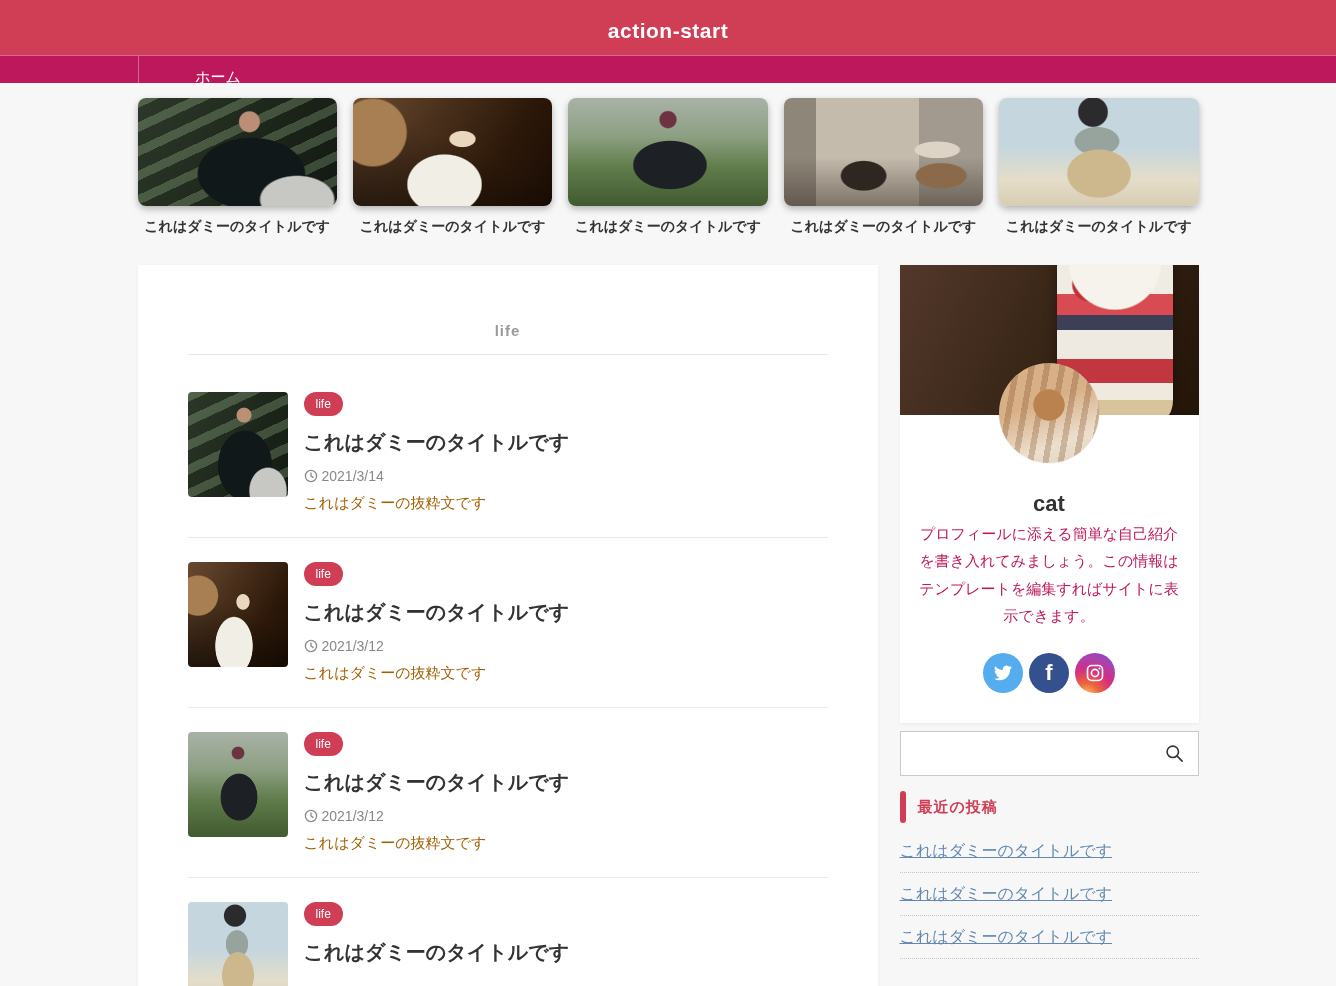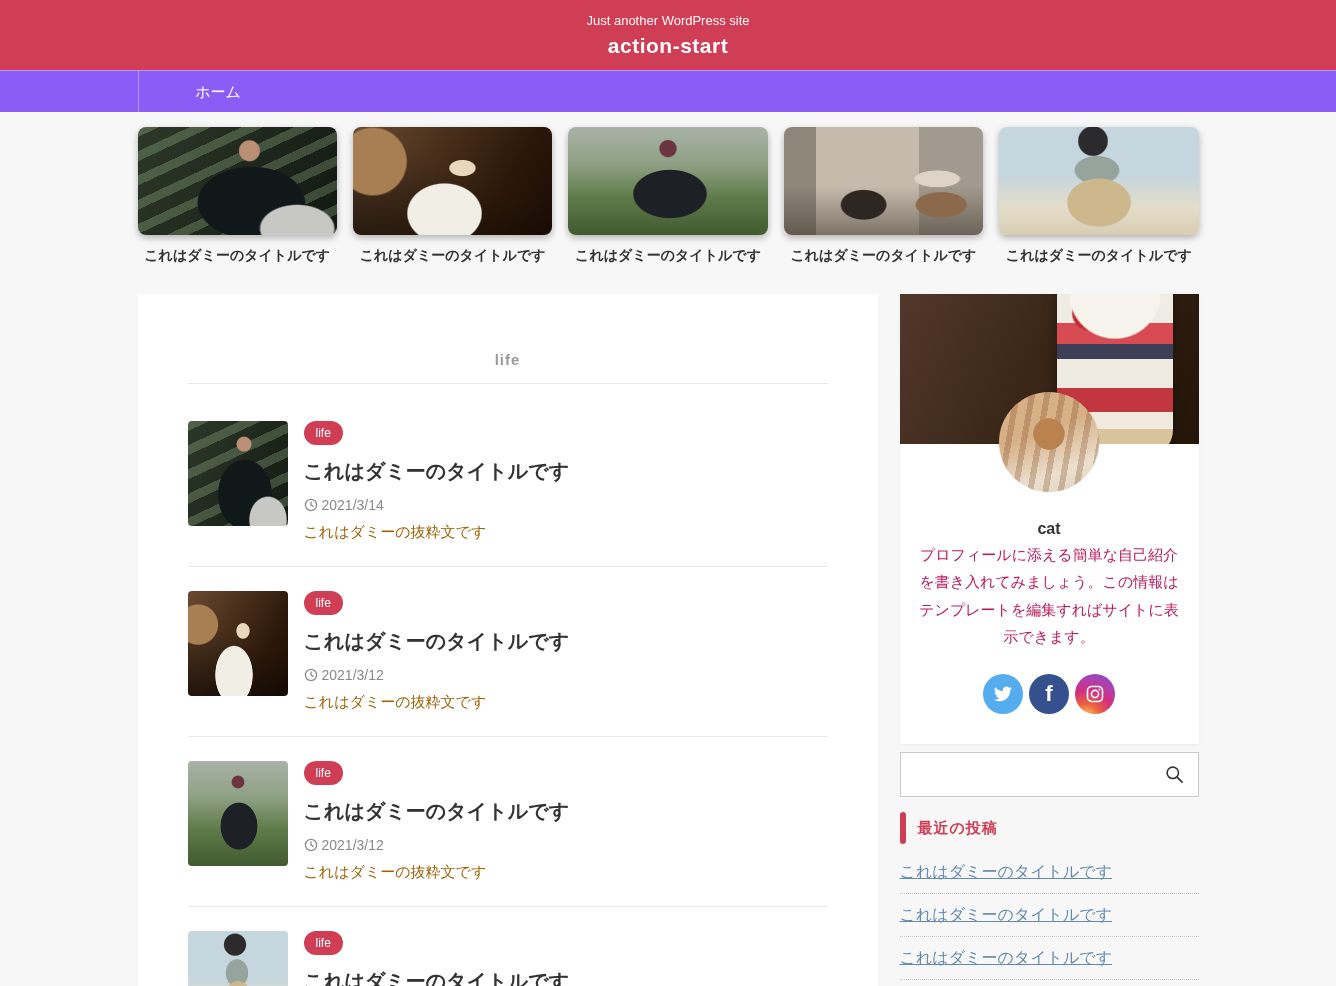--- a/index.html
+++ b/index.html
@@ -9,21 +9,21 @@
     background:#f7f7f8; color:#333;
   }
   a { text-decoration:none; }
 
   
   .site-header { background:#cf3e54; text-align:center; padding:13px 0 12px; color:#fff; }
   .tagline { font-size:13px; font-weight:400; opacity:.97; }
   .site-title { font-size:21px; font-weight:bold; margin-top:6px; letter-spacing:.5px; }
 
   
-  .global-nav { background:#8b5cf6; border-top:1px solid rgba(255,255,255,.35); height:42px; }
+  .global-nav { background:#be185d; border-top:1px solid rgba(255,255,255,.35); height:28px; }
   .global-nav ul { width:1061px; margin:0 auto; display:flex; list-style:none; height:100%; }
   .global-nav li {
     width:160px; text-align:center; line-height:41px; color:#fff; font-size:15px;
     border-left:1px solid rgba(255,255,255,.35); cursor:pointer;
   }
 
   
   .carousel { width:1061px; margin:15px auto 0; display:flex; gap:16px; }
   .car-item { flex:1; cursor:pointer; }
   .car-img {
@@ -70,21 +70,21 @@
     box-shadow:0 0 14px rgba(0,0,0,.35);
   }
   .avatar {
     width:100px; height:100px; border-radius:50%; margin:-52px auto 0; position:relative; z-index:2;
     background:
       radial-gradient(circle at 50% 42%, #b9824e 0 20%, rgba(0,0,0,0) 21%),
       repeating-linear-gradient(100deg, rgba(120,70,30,.28) 0 6px, rgba(0,0,0,0) 6px 15px),
       linear-gradient(160deg,#d8b088 0 40%,#ecdfce 75%,#ded2c0 100%);
     box-shadow:0 0 0 1px rgba(0,0,0,.04);
   }
-  .profile-name { text-align:center; font-size:16px; font-weight:bold; color:#333; margin-top:28px; }
+  .profile-name { text-align:center; font-size:22px; font-weight:bold; color:#333; margin-top:28px; }
   .profile-bio { margin:3px 17px 0; font-size:15px; color:#be185d; line-height:1.82; text-align:center; }
   .social { display:flex; justify-content:center; gap:6px; margin-top:24px; }
   .social-btn { width:40px; height:40px; border-radius:50%; border:none; cursor:pointer;
                 display:flex; align-items:center; justify-content:center; color:#fff; }
   .social-btn.tw { background:#55acee; }
   .social-btn.fb { background:#35518d; font-size:22px; font-weight:bold; }
   .social-btn.ig { background:radial-gradient(circle at 28% 110%, #fdd675 0%, #ee653a 26%, #d42e81 52%, #a843af 76%, #7b48d8 100%); }
 
   .search-widget { margin-top:8px; display:flex; align-items:center; background:#fff;
                    border:1px solid #c9c9c9; height:45px; }
@@ -126,21 +126,20 @@
   .img-travel { background:
       radial-gradient(circle at 47% 13%, #2b2b2e 0 10%, rgba(0,0,0,0) 11%),
       radial-gradient(ellipse at 50% 70%, #cdb88e 0 22%, rgba(0,0,0,0) 23%),
       radial-gradient(ellipse at 49% 40%, #97a49e 0 15%, rgba(0,0,0,0) 16%),
       linear-gradient(180deg,#c5d6de 0 45%,#e4ddc9 75%,#d8cdb4 100%); }
 </style>
 </head>
 <body>
 
 <header class="site-header">
-  <p class="tagline">Just another WordPress site</p>
   <h1 class="site-title">action-start</h1>
 </header>
 
 <nav class="global-nav">
   <ul>
     <li>ホーム</li>
   </ul>
 </nav>
 
 <section class="carousel">

